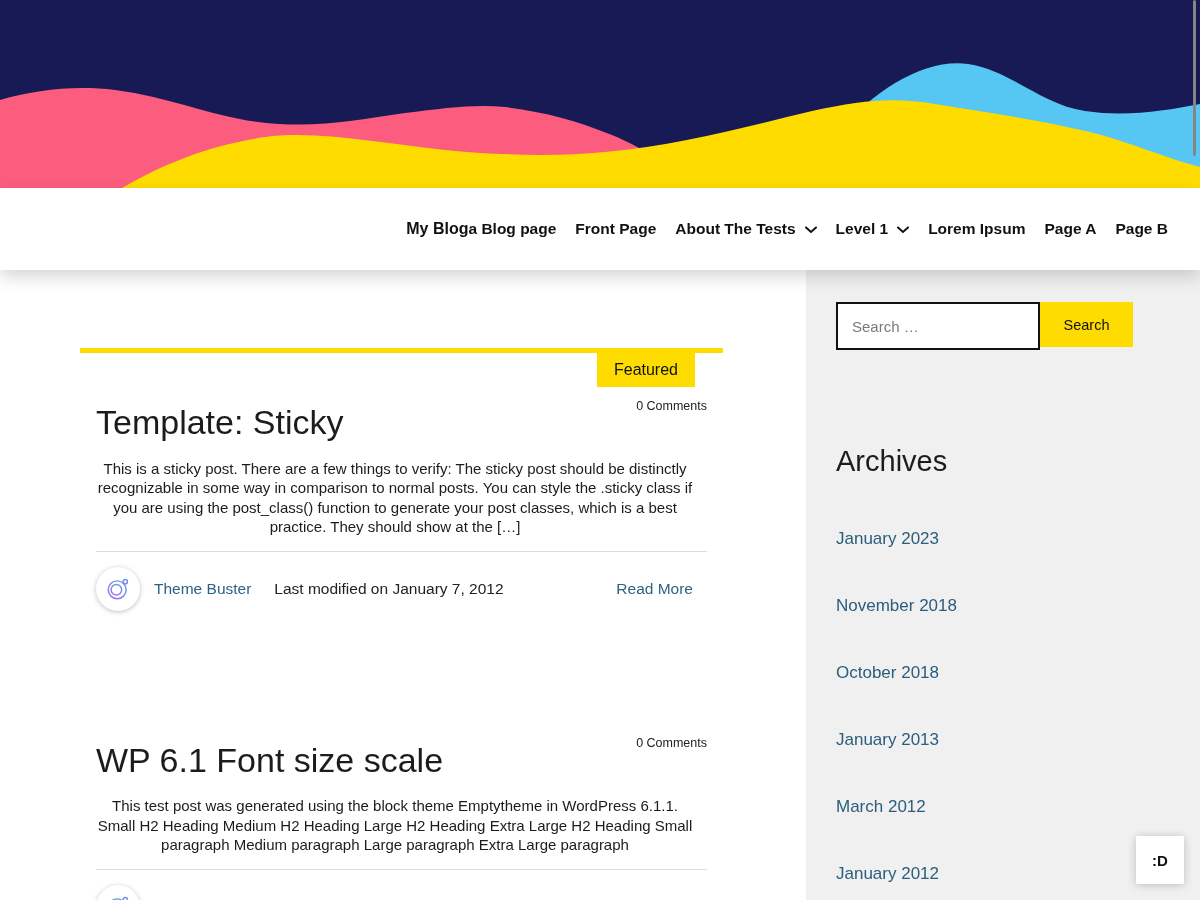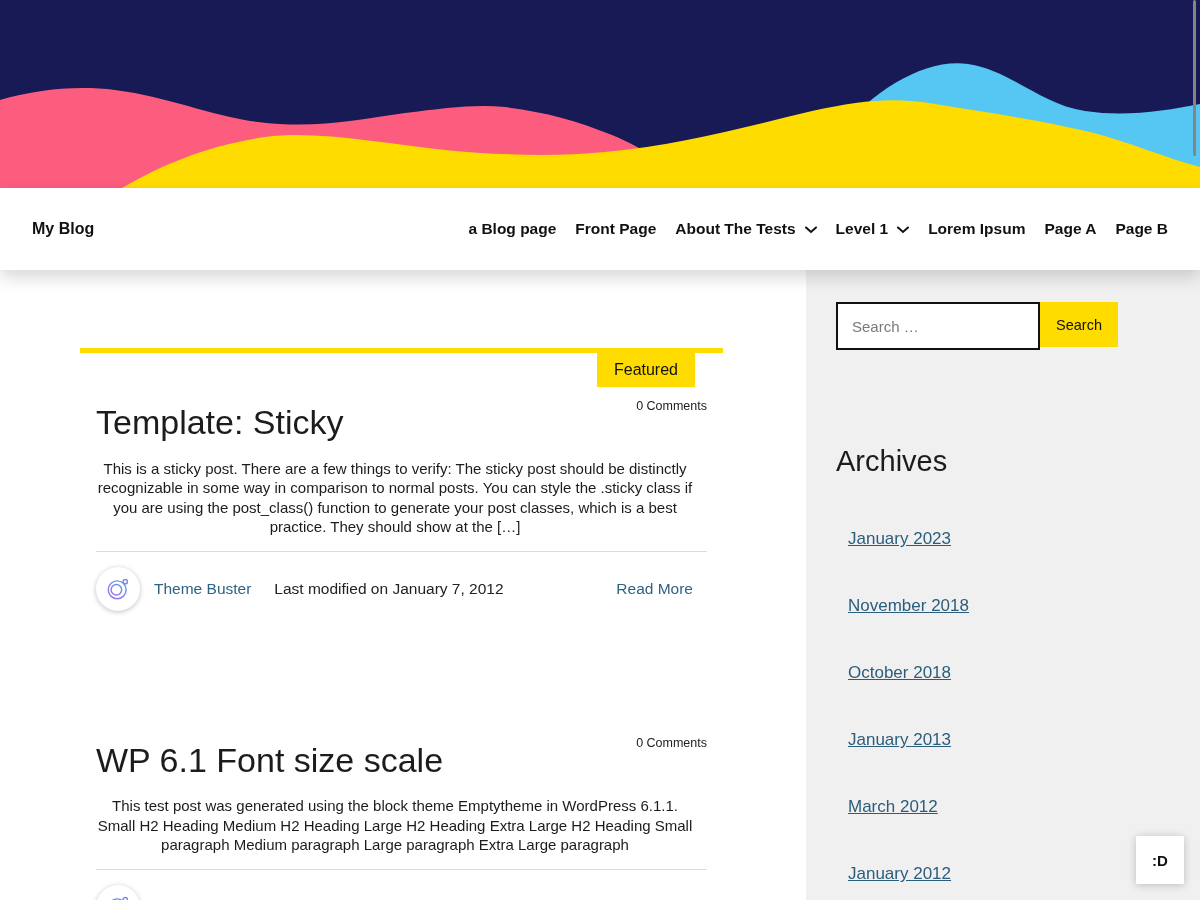--- a/index.html
+++ b/index.html
@@ -9,21 +9,21 @@
   .page { position: relative; width: 1200px; height: 900px; overflow: hidden; background: #fff; }
 
   
   .hero { position: relative; width: 1200px; height: 188px; background: #181a56; overflow: hidden; }
   .hero svg { position: absolute; top: 0; left: 0; width: 100%; height: 100%; display: block; }
 
   
   .navbar {
     position: relative; z-index: 5;
     height: 82px; background: #fff;
-    display: flex; align-items: center; justify-content: space-between;
+    display: flex; align-items: center; justify-content: flex-end;
     padding: 0 32px;
     box-shadow: 0 7px 16px rgba(0,0,0,0.16);
   }
   .site-title { font-size: 16px; font-weight: bold; color: #111; cursor: pointer; }
   .nav-menu { display: flex; list-style: none; align-items: center; gap: 19px; }
   .nav-menu li { font-size: 15.5px; font-weight: bold; color: #111; cursor: pointer; white-space: nowrap; display: flex; align-items: center; }
   .chevron { margin-left: 9px; display: inline-block; }
 
   
   .body-row { display: flex; width: 1200px; height: 630px; }
@@ -63,27 +63,27 @@
   .read-more { margin-left: auto; margin-right: 14px; color: #2d6384; font-size: 15.5px; cursor: pointer; }
 
   
   .search-row { display: flex; }
   .search-input {
     width: 204px; height: 48px; border: 2px solid #111; background: #fff;
     font-family: "Liberation Sans", sans-serif; font-size: 15px; padding: 0 14px; color: #1e1e1e; outline: none;
   }
   .search-input::placeholder { color: #7a7a7a; }
   .search-btn {
-    width: 78px; height: 45px; border: none; background: #ffdc00; color: #111;
+    width: 93px; height: 45px; border: none; background: #ffdc00; color: #111;
     font-family: "Liberation Sans", sans-serif; font-size: 14.5px; cursor: pointer;
   }
   .archives-heading { margin-top: 96px; font-size: 29px; font-weight: 400; color: #1c1c1c; line-height: 1.05; }
   .archive-list { list-style: none; margin-top: 54px; }
   .archive-list li { margin-bottom: 50px; font-size: 17px; line-height: 1; }
-  .archive-list a { color: #2b5d7d; text-decoration: underline; cursor: pointer; margin-left: 12px; }
+  .archive-list a { color: #2b5d7d; cursor: pointer; }
 
   
   .emote-btn {
     position: absolute; right: 16px; bottom: 16px; width: 48px; height: 48px;
     background: #fff; box-shadow: 0 1px 8px rgba(0,0,0,0.22);
     display: flex; align-items: center; justify-content: center;
     font-size: 15px; font-weight: bold; color: #111; cursor: pointer; z-index: 20;
   }
   .scroll-thumb {
     position: absolute; top: 0; right: 4px; width: 3px; height: 156px;

